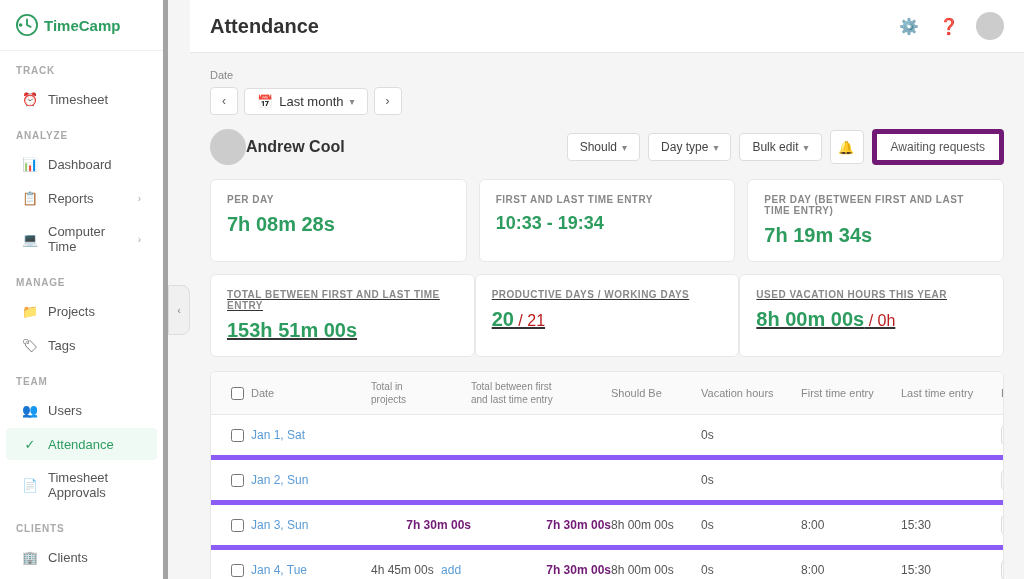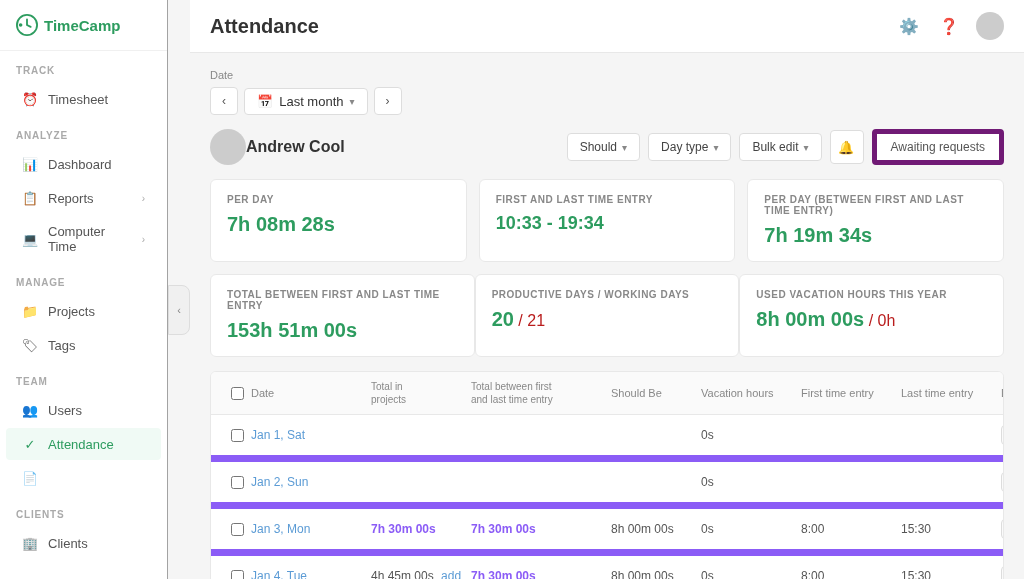--- a/index.html
+++ b/index.html
@@ -1,19 +1,19 @@
 <!DOCTYPE html>
 <html><head>
   <meta charset="utf-8">
   <style>
     * { box-sizing: border-box; margin: 0; padding: 0; }
     body { font-family: -apple-system, BlinkMacSystemFont, 'Segoe UI', sans-serif; background: #f5f5f5; display: flex; height: 579px; overflow: hidden; font-size: 13px; color: #333; }
 
     
-    .sidebar { width: 168px; background: #fff; border-right: 1px solid #a3a3a3; display: flex; flex-direction: column; flex-shrink: 0; height: 579px; overflow-y: auto; }
+    .sidebar { width: 168px; background: #fff; border-right: 5px solid #a3a3a3; display: flex; flex-direction: column; flex-shrink: 0; height: 579px; overflow-y: auto; }
     .sidebar-logo { display: flex; align-items: center; padding: 14px 16px; border-bottom: 1px solid #f0f0f0; }
     .logo-icon { width: 22px; height: 22px; margin-right: 6px; }
     .logo-text { font-size: 15px; font-weight: 600; color: #2d9c5f; }
     .sidebar-section-label { font-size: 10px; font-weight: 700; color: #aaa; letter-spacing: 0.8px; padding: 14px 16px 6px; text-transform: uppercase; }
     .sidebar-item { display: flex; align-items: center; padding: 8px 16px; cursor: pointer; color: #555; gap: 10px; border-radius: 4px; margin: 1px 6px; }
     .sidebar-item.active { background: #f0faf5; color: #2d9c5f; }
     .sidebar-item .item-icon { width: 16px; height: 16px; display: flex; align-items: center; justify-content: center; flex-shrink: 0; }
     .sidebar-item .item-label { font-size: 13px; }
     .sidebar-item .chevron { margin-left: auto; font-size: 10px; color: #aaa; }
     .sidebar-item.active { position: relative; }
@@ -50,36 +50,36 @@
     .bell-btn { width: 34px; height: 34px; border: 1px solid #ddd; background: #fff; border-radius: 4px; cursor: pointer; display: flex; align-items: center; justify-content: center; color: #666; }
     .awaiting-btn { padding: 6px 14px; border: 5px solid #701a75; background: #fff; border-radius: 4px; cursor: pointer; font-size: 12px; color: #555; }
 
     
     .stats-row { display: flex; gap: 12px; margin-bottom: 12px; }
     .stat-card { flex: 1; background: #fff; border: 1px solid #e8e8e8; border-radius: 6px; padding: 14px 16px; }
     .stat-label { font-size: 10px; color: #888; text-transform: uppercase; letter-spacing: 0.5px; margin-bottom: 8px; font-weight: 600; }
     .stat-value { font-size: 20px; font-weight: 700; color: #2d9c5f; }
     .stat-value.time-range { font-size: 18px; }
 
-    .stats-row2 { display: flex; gap: 0; margin-bottom: 14px; }
+    .stats-row2 { display: flex; gap: 0; margin-bottom: 14px; text-decoration: underline; }
     .stat-card2 { flex: 1; background: #fff; border: 1px solid #e8e8e8; border-radius: 6px; padding: 14px 16px; }
     .stat-value2 { font-size: 20px; font-weight: 700; color: #2d9c5f; }
     .stat-value2 .muted { color: #b91c1c; font-weight: 400; font-size: 16px; }
 
     
     .table-wrapper { background: #fff; border: 1px solid #e8e8e8; border-radius: 6px; overflow: hidden; }
     .table-header { display: grid; grid-template-columns: 28px 120px 100px 140px 90px 100px 100px 100px 110px; align-items: center; padding: 8px 12px; border-bottom: 1px solid #e8e8e8; background: #fafafa; }
     .th { font-size: 11px; color: #888; font-weight: 500; }
     .checkbox-col { display: flex; align-items: center; justify-content: center; }
-    .table-row { display: grid; grid-template-columns: 28px 120px 100px 140px 90px 100px 100px 100px 110px; align-items: center; padding: 10px 12px; border-bottom: 7px solid #8b5cf6; }
+    .table-row { display: grid; grid-template-columns: 28px 120px 100px 140px 90px 100px 100px 100px 110px; align-items: center; padding: 10px 12px; border-bottom: 5px solid #8b5cf6; }
     .table-row:last-child { border-bottom: none; }
     .td { font-size: 12px; color: #555; }
     .td.date-link { color: #5b9bd5; font-weight: 500; cursor: pointer; }
     .td.date-link.weekend { color: #5b9bd5; }
-    .td.green { color: #8b5cf6; font-weight: 600; }
+    .td.green { color: #701a75; font-weight: 600; text-align: right; }
     .day-type-badge { display: inline-block; padding: 3px 10px; border: 1px solid #ddd; border-radius: 4px; font-size: 11px; color: #555; background: #fafafa; }
     .add-link { color: #5b9bd5; cursor: pointer; font-size: 12px; margin-left: 4px; }
     input[type="checkbox"] { cursor: pointer; }
 
     
     .collapse-btn { width: 22px; height: 50px; background: #f0f0f0; border: 1px solid #ddd; border-radius: 0 8px 8px 0; cursor: pointer; display: flex; align-items: center; justify-content: center; color: #888; font-size: 11px; flex-shrink: 0; align-self: center; margin-top: 40px; }
   </style>
 </head>
 <body>
 
@@ -129,20 +129,21 @@
   <div class="sidebar-item">
     <span class="item-icon">👥</span>
     <span class="item-label">Users</span>
   </div>
   <div class="sidebar-item active">
     <span class="item-icon" style="color:#2d9c5f;">✓</span>
     <span class="item-label">Attendance</span>
   </div>
   <div class="sidebar-item">
     <span class="item-icon">📄</span>
+    <span class="item-label">Timesheet Approvals</span>
   </div>
 
   <div class="sidebar-section-label">CLIENTS</div>
   <div class="sidebar-item">
     <span class="item-icon">🏢</span>
     <span class="item-label">Clients</span>
   </div>
   <div class="sidebar-item">
     
     
@@ -283,21 +284,21 @@
         <div class="td"></div>
         <div class="td">
           <span class="day-type-badge">Non-working day</span>
         </div>
       </div>
 
       <div class="table-row">
         <div class="checkbox-col">
           <input type="checkbox" style="">
         </div>
-        <div class="td date-link">Jan 3, Mon</div>
+        <div class="td date-link">Jan 3, Sun</div>
         <div class="td green">7h 30m 00s</div>
         <div class="td green">7h 30m 00s</div>
         <div class="td">8h 00m 00s</div>
         <div class="td">0s</div>
         <div class="td">8:00</div>
         <div class="td">15:30</div>
         <div class="td">
           <span class="day-type-badge">Working day</span>
         </div>
       </div>

